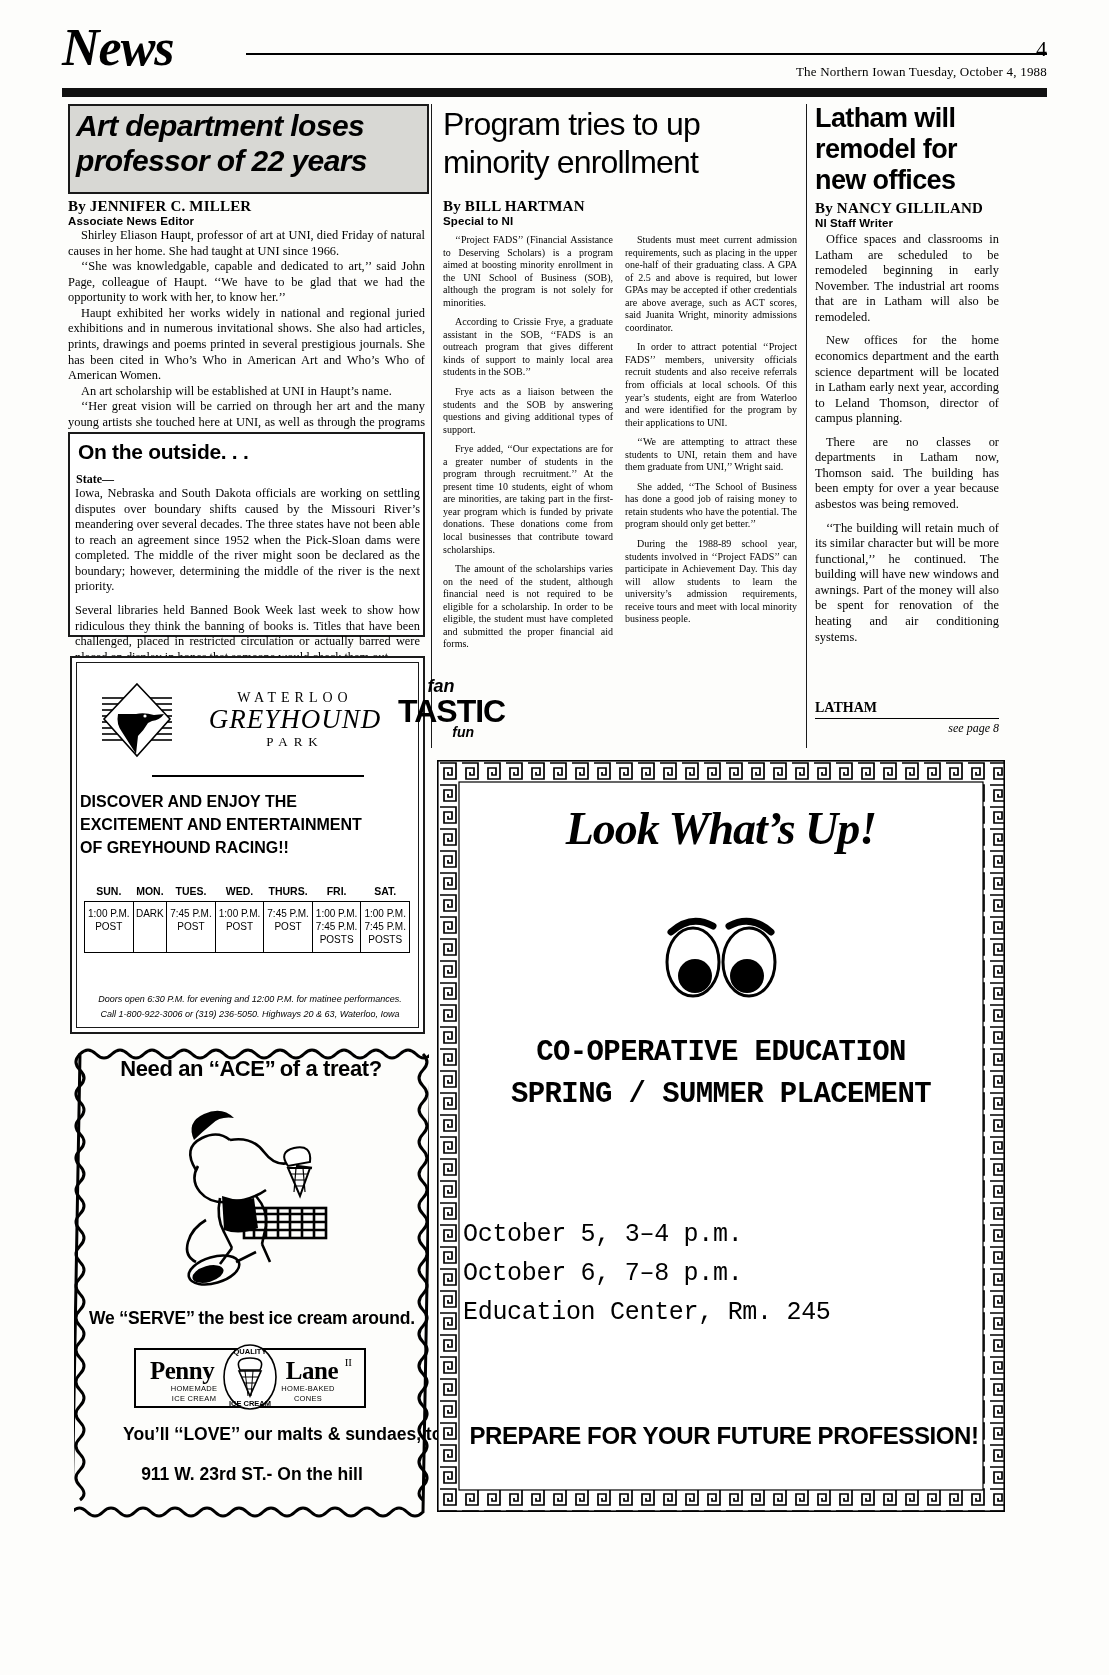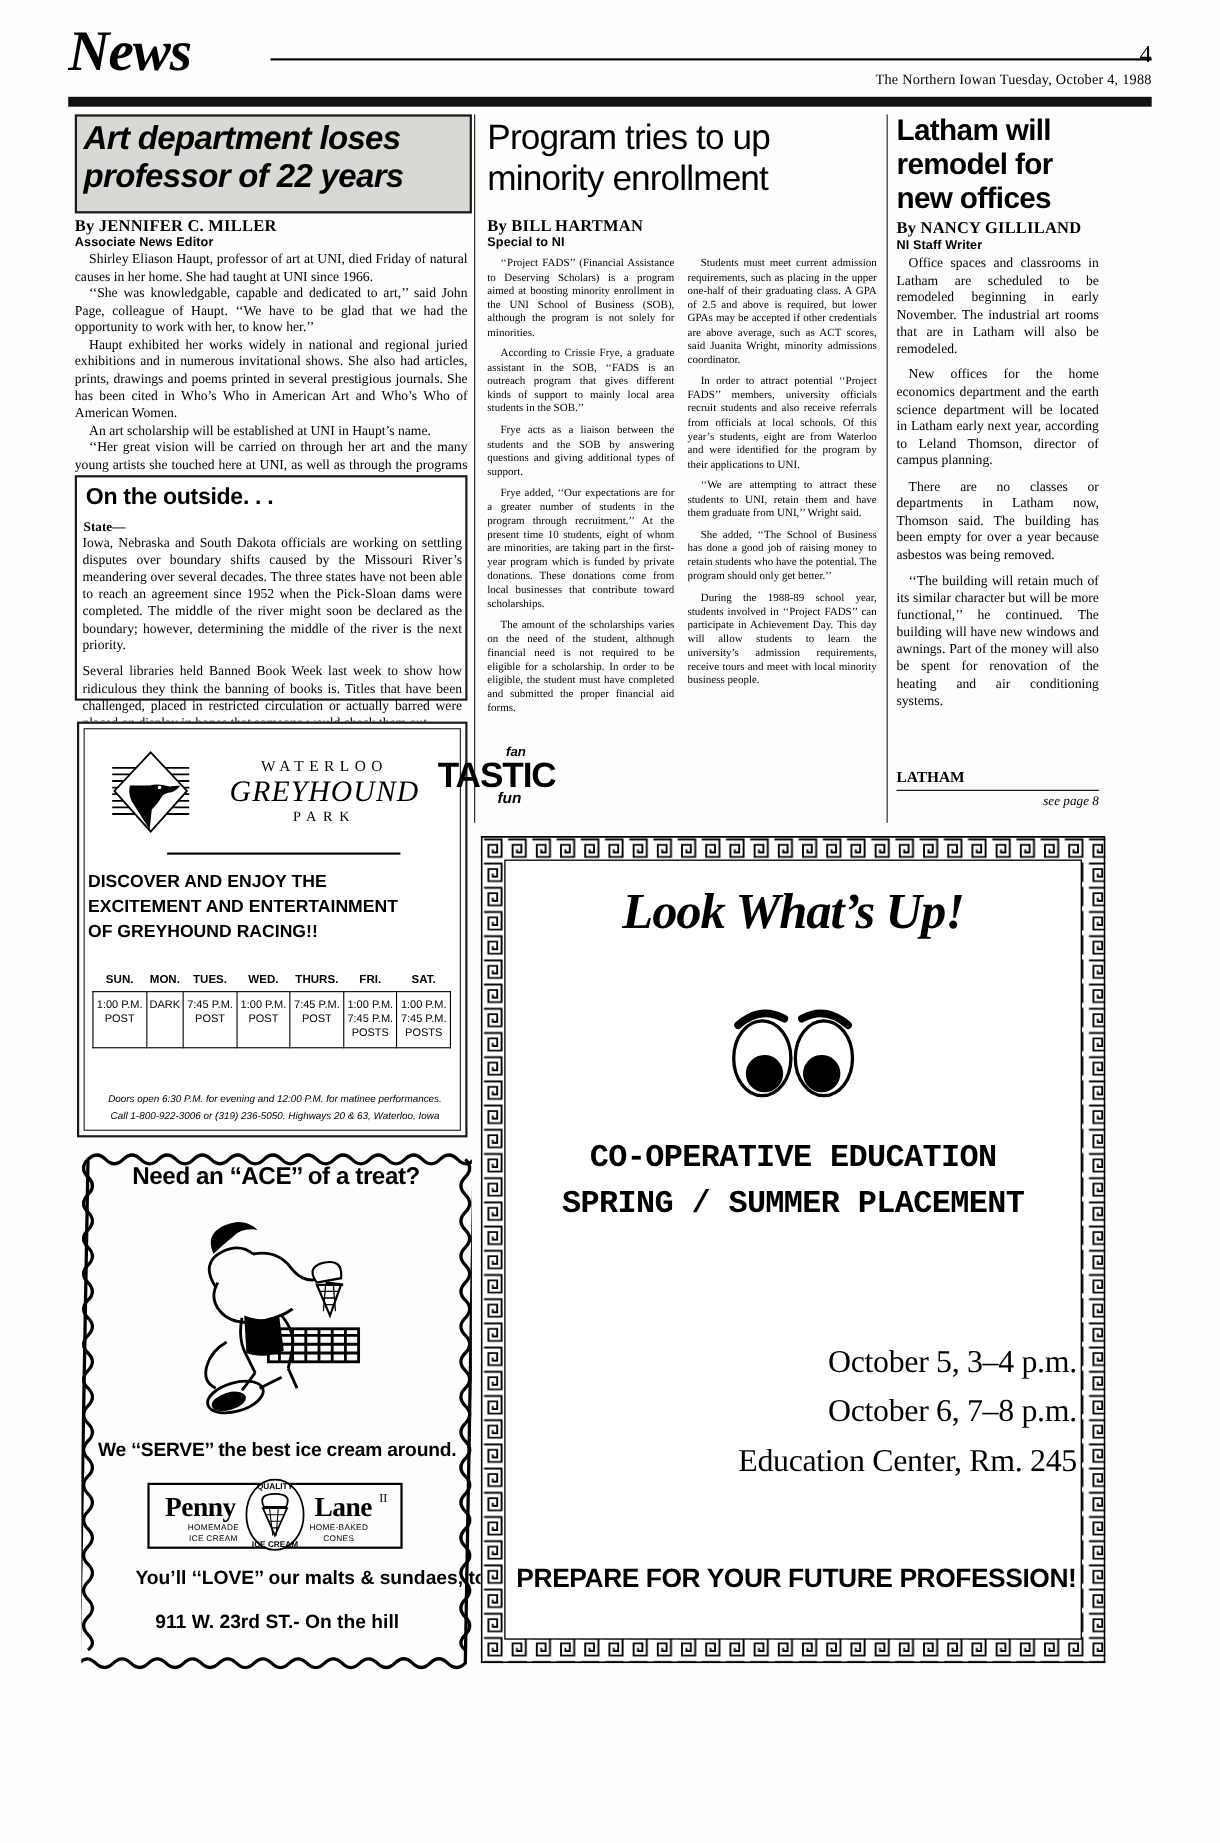--- a/index.html
+++ b/index.html
@@ -237,21 +237,21 @@
   .gh-wm-1 { font-size: 14px; letter-spacing: 5px; }
   .gh-wm-2 { font-size: 27px; font-style: italic; letter-spacing: 1px; margin-top: -2px; }
   .gh-wm-3 { font-size: 13px; letter-spacing: 6px; margin-top: -1px; }
   .gh-fantastic {
     position: absolute;
     left: 318px; top: 0px;
     width: 80px;
     text-align: center;
     font-family: "Liberation Sans", sans-serif;
   }
-  .gh-fan { font-style: italic; font-weight: bold; font-size: 12px; text-align: right; margin-left: 6px; }
+  .gh-fan { font-style: italic; font-weight: bold; font-size: 18px; text-align: center; margin-left: 6px; }
   .gh-tastic { font-weight: bold; font-size: 32px; letter-spacing: -1px; line-height: 0.9; }
   .gh-fun { font-style: italic; font-weight: bold; font-size: 14px; text-align: right; margin-right: 4px; margin-top: -2px; }
   .gh-hr {
     position: absolute;
     left: 152px; top: 775px;
     width: 212px; height: 2px; background: #000;
   }
   .gh-tagline {
     position: absolute;
     left: 80px; top: 790px;
@@ -446,23 +446,23 @@
     font-family: Liberation Mono, monospace;
     font-weight: bold;
     font-size: 29px;
     line-height: 1.46;
     letter-spacing: -0.6px;
   }
   .coop-dates {
     position: absolute;
     left: 0; top: 432px;
     width: 516px;
-    text-align: right;
-    font-family: Liberation Serif, serif;
-    font-size: 29px;
+    text-align: left;
+    font-family: Liberation Mono, monospace;
+    font-size: 25px;
     line-height: 1.55;
     letter-spacing: -0.3px;
   }
   .coop-prepare {
     position: absolute;
     left: 6px; top: 638px;
     width: 510px;
     text-align: center;
     font-family: "Liberation Sans", sans-serif;
     font-weight: bold;

